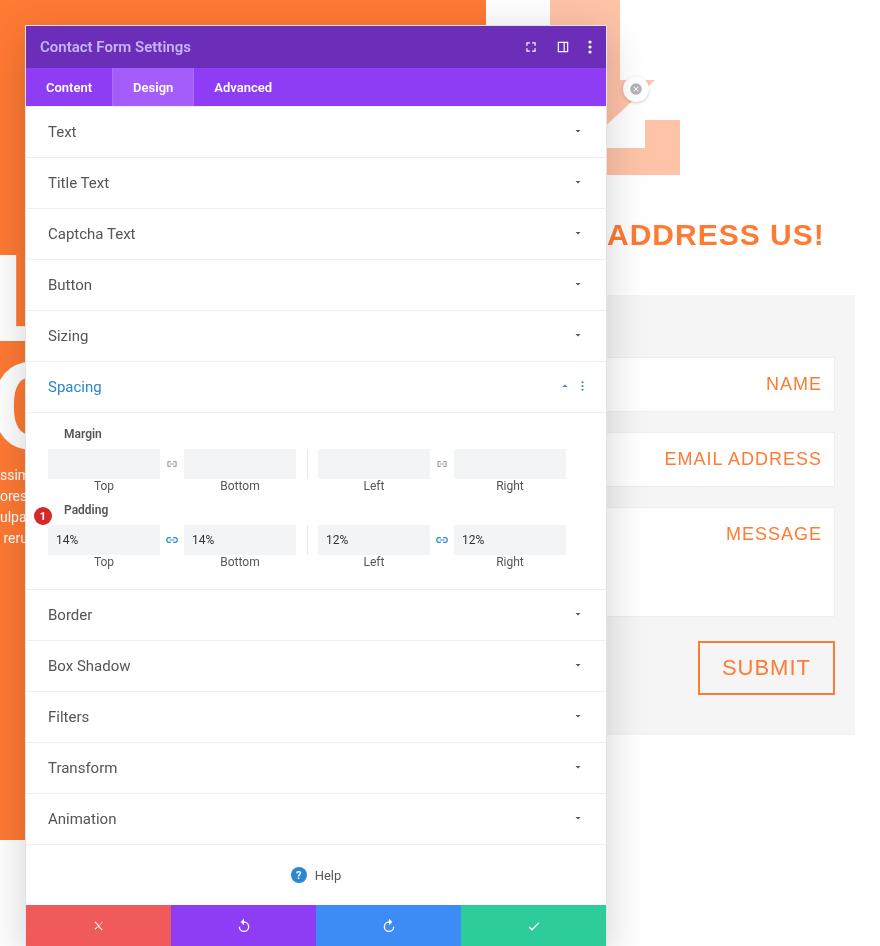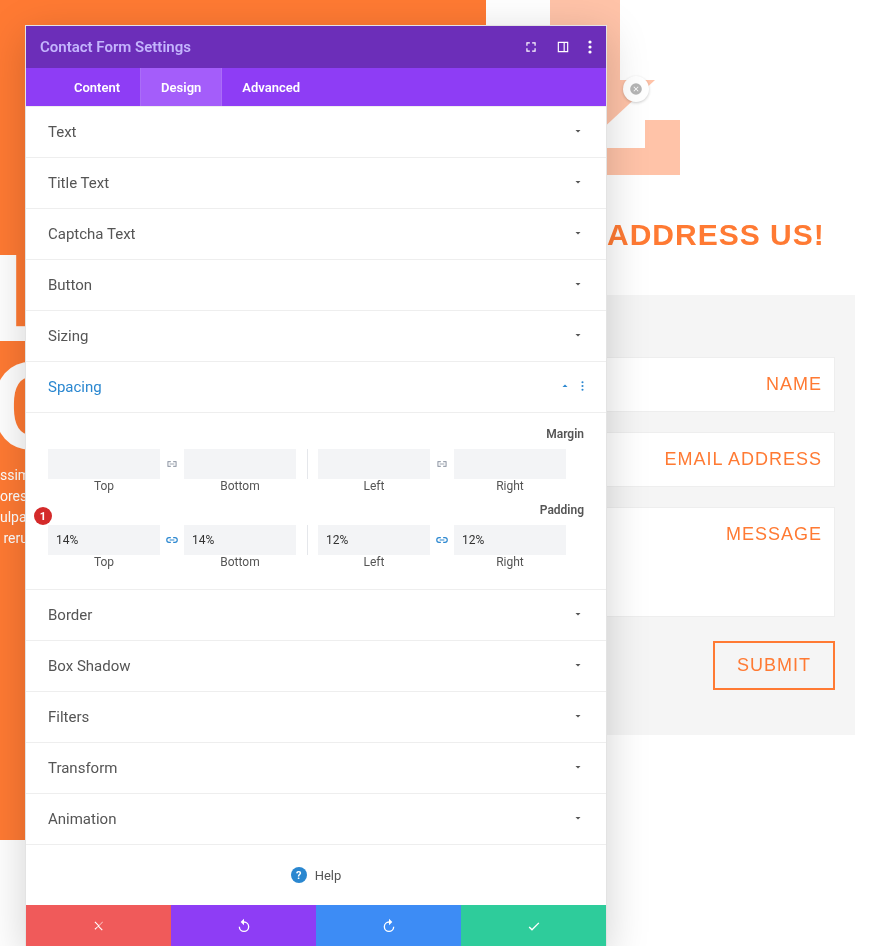--- a/index.html
+++ b/index.html
@@ -8,44 +8,44 @@
   
   .bg { position: absolute; inset: 0; }
   .bg-orange { position: absolute; left: 0; top: 0; width: 486px; height: 840px; background: #FF7A33; }
   .bg-bigtext { position: absolute; left: -10px; top: 246px; color: #fff; font-weight: 800; font-size: 120px; letter-spacing: -6px; line-height: 0.9; font-family: Impact, "Arial Black", sans-serif; }
   .bg-lorem { position: absolute; left: 0; top: 465px; color: #fff; font-size: 14px; line-height: 1.5; white-space: pre; }
   .bg-download-icon { position: absolute; left: 460px; top: -30px; }
   .contact-us-title { position: absolute; left: 607px; top: 218px; color: #FF7A33; font-size: 30px; font-weight: 800; letter-spacing: 1px; font-family: Impact, "Arial Black", sans-serif; white-space: nowrap; }
   .contact-card { position: absolute; left: 519px; top: 295px; width: 336px; height: 440px; background: #f5f5f5; padding: 62px 20px 22px 20px; }
   .cf-field { width: 100%; background: #fff; border: 1px solid #eee; margin-bottom: 20px; text-align: right; color: #FF7A33; font-family: Impact, "Arial Black", sans-serif; letter-spacing: 1px; font-size: 18px; padding: 16px 12px; }
   .cf-message { height: 110px; resize: none; padding-top: 16px; }
-  .cf-submit { float: right; border: 2px solid #FF7A33; color: #FF7A33; background: transparent; font-family: Impact, "Arial Black", sans-serif; font-size: 18px; letter-spacing: 1px; padding: 12px 22px; cursor: pointer; }
+  .cf-submit { float: right; border: 2px solid #FF7A33; color: #FF7A33; background: transparent; font-family: Impact, "Arial Black", sans-serif; font-size: 22px; letter-spacing: 1px; padding: 12px 22px; cursor: pointer; }
 
   
   .modal { position: absolute; left: 25px; top: 25px; width: 582px; background: #fff; border: 1px solid #e3e3e3; box-shadow: 0 10px 40px rgba(0,0,0,0.18); display: flex; flex-direction: column; }
   .modal-header { background: #6C2EB9; color: #c4b5fd; height: 42px; display: flex; align-items: center; justify-content: space-between; padding: 0 14px; }
   .modal-title { font-size: 15px; font-weight: 600; }
   .modal-header-icons { display: flex; gap: 18px; align-items: center; }
   .hdr-ico { color: #fff; cursor: pointer; display: inline-flex; }
 
-  .modal-tabs { background: #8E3DF5; display: flex; height: 38px; padding-left: 28px; }
+  .modal-tabs { background: #8E3DF5; display: flex; height: 38px; }
   .tab { padding: 0 20px; display: flex; align-items: center; color: #fff; font-size: 13px; cursor: pointer; font-weight: 600; }
   .tab.active { background: #A45DFA; }
   .tab-sep { width: 1px; background: rgba(255,255,255,0.25); height: 100%; }
 
   .panel-body { background: #fff; }
   .acc-row { border-bottom: 1px solid #eee; display: flex; align-items: center; justify-content: space-between; padding: 16px 22px; font-size: 15px; color: #555; cursor: pointer; }
   .acc-row:first-child { border-top: 1px solid #eee; }
   .acc-row.open { color: #2a87d0; }
   .acc-row .chev { color: #555; transition: transform .15s; }
   .acc-row.open .chev { color: #2a87d0; }
   .acc-actions { display:flex; align-items:center; gap:10px; }
 
   .sect-content { padding: 4px 22px 20px 22px; border-bottom: 1px solid #eee; }
-  .sect-label { font-size: 12px; color: #555; font-weight: 600; margin: 10px 0 8px 1px; text-align: right; }
+  .sect-label { font-size: 12px; color: #555; font-weight: 600; margin: 10px 0 8px 16px; }
 
   .quad { display: flex; align-items: flex-start; }
   .pair { display:flex; flex-direction:column; align-items:center; position: relative; }
   .pair input { width: 112px; height: 30px; border: none; background: #f3f4f6; font-size: 12px; color: #333; padding: 0 8px; }
   .pair .sub { font-size: 12px; color: #555; }
   .link-ico { width: 24px; height: 30px; display: inline-flex; align-items: center; justify-content: center; color: #9ca3af; background:#fff; }
   .link-ico.linked { color: #2a87d0; }
   .vbar { width: 22px; display:flex; justify-content:center; }
   .vbar::before { content:""; width:1px; height:30px; background:#e5e7eb; }
 

